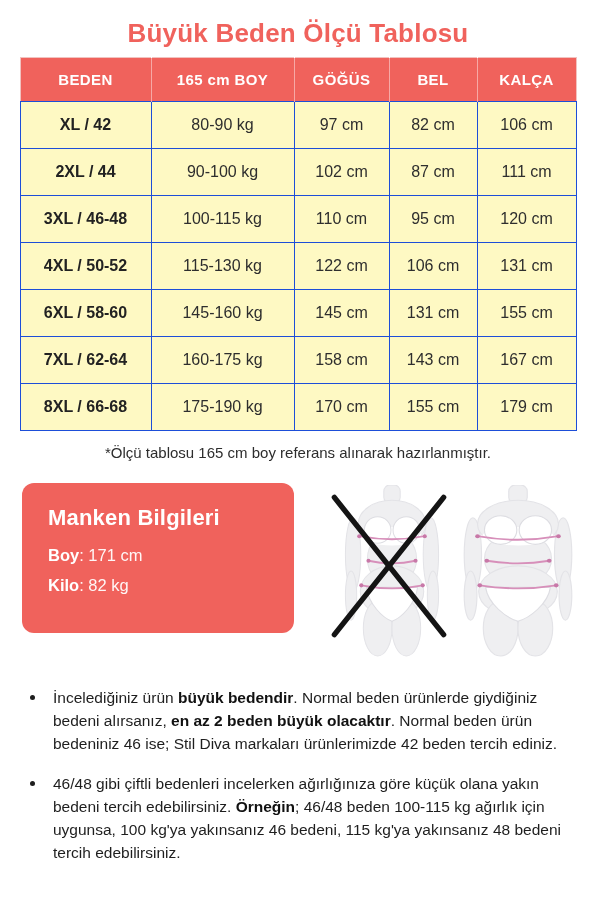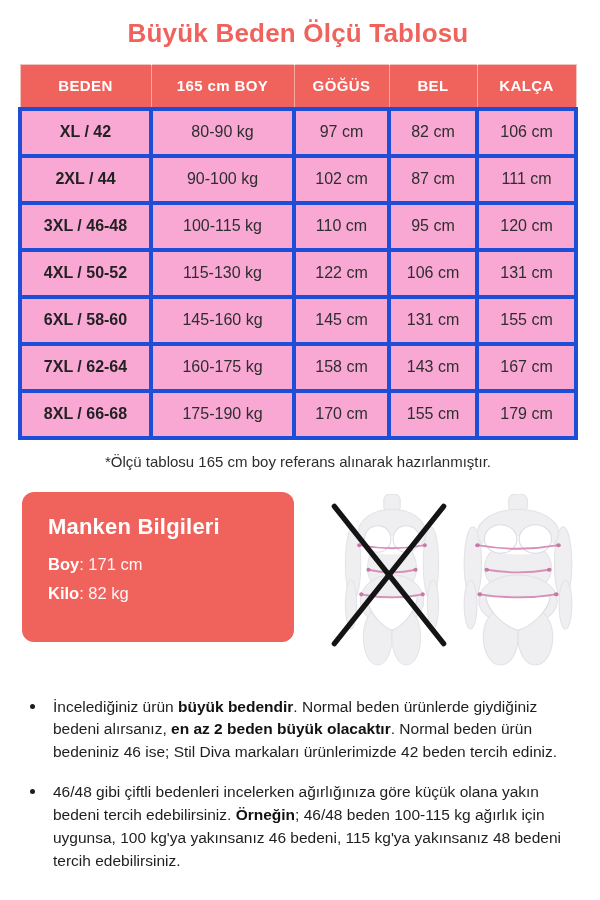--- a/index.html
+++ b/index.html
@@ -17,44 +17,44 @@
     color: #f0625c;
     font-size: 26px;
     font-weight: bold;
     padding-top: 18px;
     letter-spacing: 0.2px;
   }
 
   
   .size-table {
     width: 556px;
-    margin: 15px auto 0 auto;
+    margin: 8px auto 0 auto;
     border-collapse: collapse;
     table-layout: fixed;
     border: 1px solid #f1c3c0;
   }
   .size-table th {
     background: #f0625c;
     color: #ffffff;
     font-size: 15px;
     font-weight: bold;
     height: 44px;
     text-align: center;
     border-right: 1px solid rgba(255,255,255,0.45);
     letter-spacing: 0.4px;
   }
   .size-table th:last-child { border-right: none; }
   .size-table td {
-    background: #f9a8d4;
+    background: #fef9c3;
     height: 47px;
     text-align: center;
     vertical-align: middle;
     font-size: 16px;
     color: #2e2e2e;
-    border: 4px solid #1d4ed8;
+    border: 1px solid #1d4ed8;
   }
   .size-table td.col-first { font-weight: bold; color: #222222; }
 
   
   .footnote {
     text-align: center;
     font-size: 15px;
     color: #2d2d2d;
     margin-top: 13px;
   }

